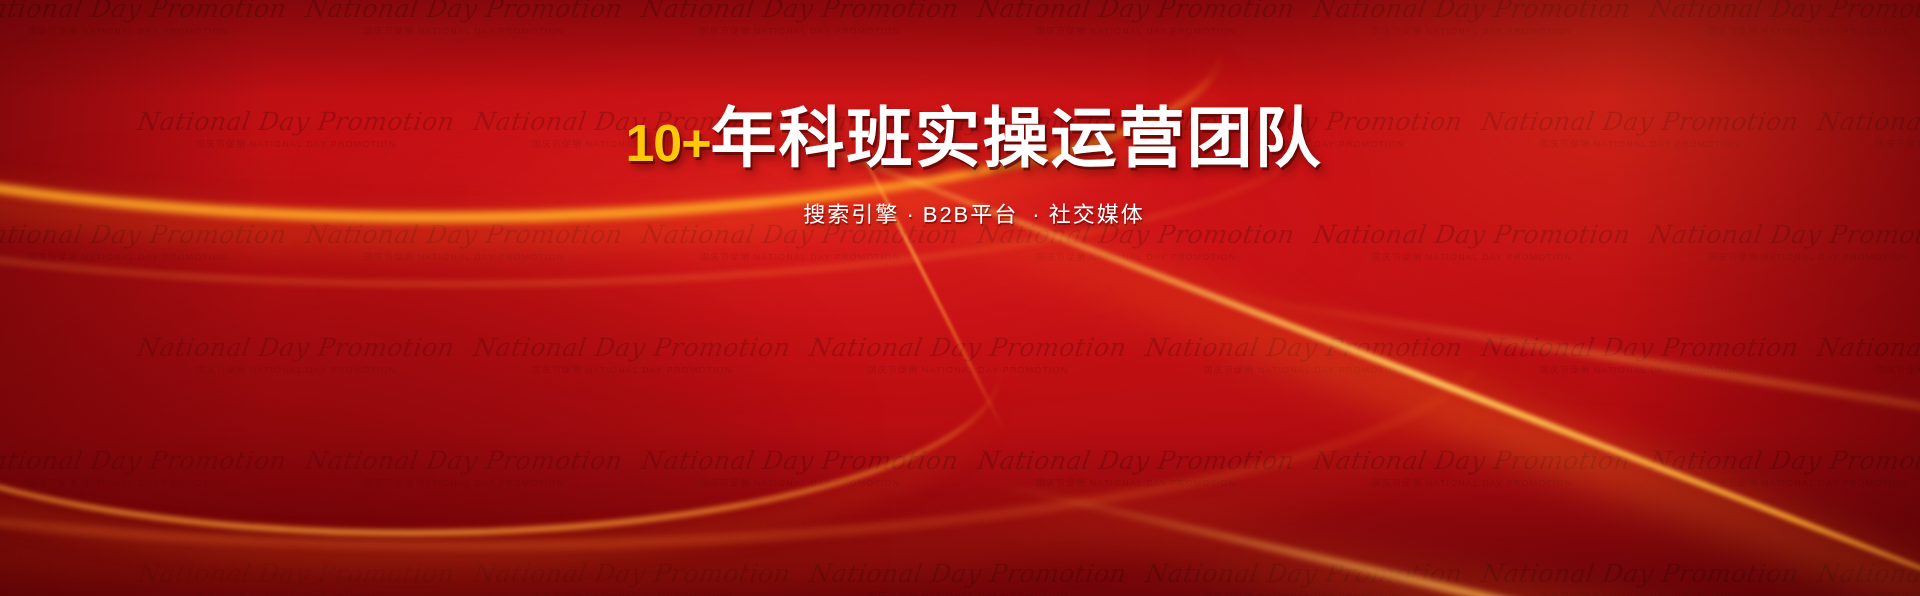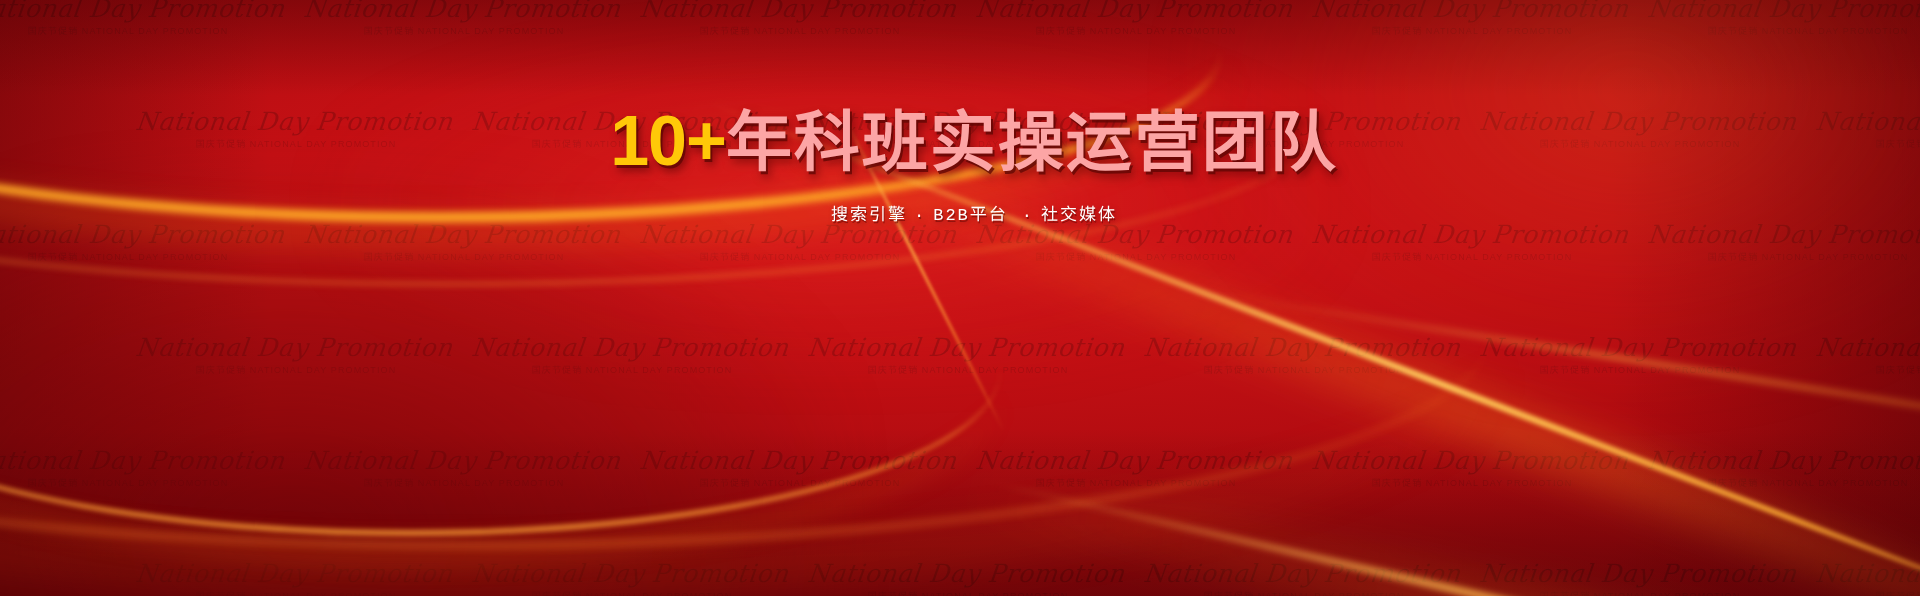--- a/index.html
+++ b/index.html
@@ -309,28 +309,28 @@
     font-weight: 700;
     line-height: 1.06;
     letter-spacing: 1px;
     white-space: nowrap;
     margin: 0;
   }
   .headline .num {
     color: #ffc808;
     font-family: "Liberation Sans", "DejaVu Sans", sans-serif;
     font-weight: 700;
-    font-size: 70px;
+    font-size: 52px;
     letter-spacing: -1px;
     text-shadow:
       2px 3px 0 rgba(96,6,4,0.80),
       4px 6px 9px rgba(70,2,2,0.55);
   }
   .headline .zh {
-    color: #fca5a5;
+    color: #ffffff;
     font-family: "DejaVu Sans", "Liberation Sans", sans-serif;
     font-weight: 700;
     letter-spacing: 2px;
     text-shadow:
       2px 3px 0 rgba(96,6,4,0.78),
       4px 6px 10px rgba(70,2,2,0.52);
   }
 
   .subtitle-1 {
     margin: 22px 0 0 0;
@@ -340,22 +340,22 @@
     letter-spacing: 1.5px;
     color: #fdd400;
     white-space: nowrap;
     text-shadow:
       1px 2px 0 rgba(104,8,4,0.65),
       2px 4px 7px rgba(70,2,2,0.45);
   }
 
   .subtitle-2 {
     margin: 22px 0 0 0;
-    font-family: Liberation Mono, monospace;
-    font-size: 17px;
+    font-family: Liberation Sans, sans-serif;
+    font-size: 22px;
     font-weight: 400;
     letter-spacing: 2px;
     color: #ffffff;
     white-space: nowrap;
     text-shadow:
       1px 2px 0 rgba(104,8,4,0.55),
       2px 3px 6px rgba(70,2,2,0.40);
   }
   .subtitle-2 .sep {
     display: inline-block;

